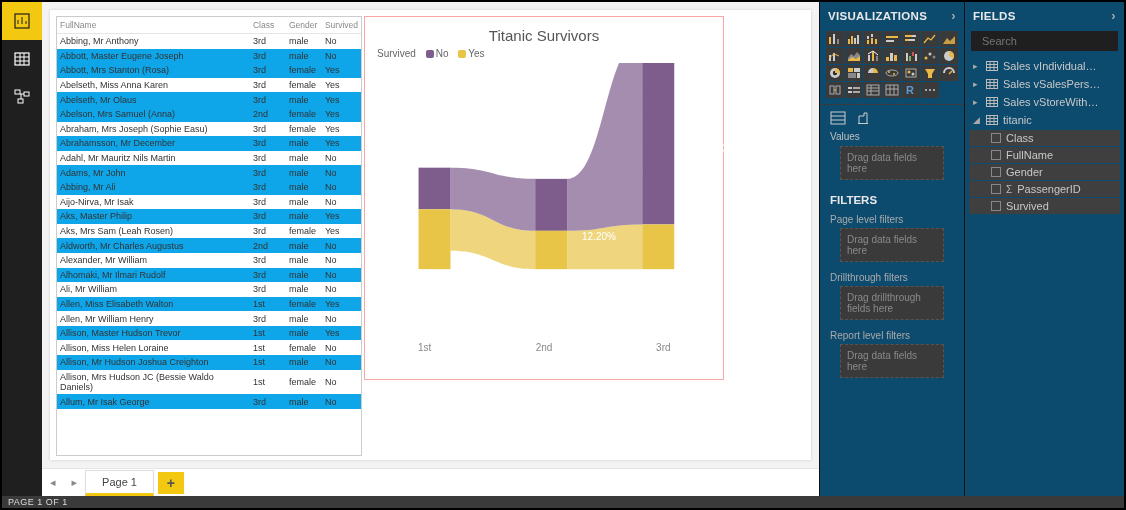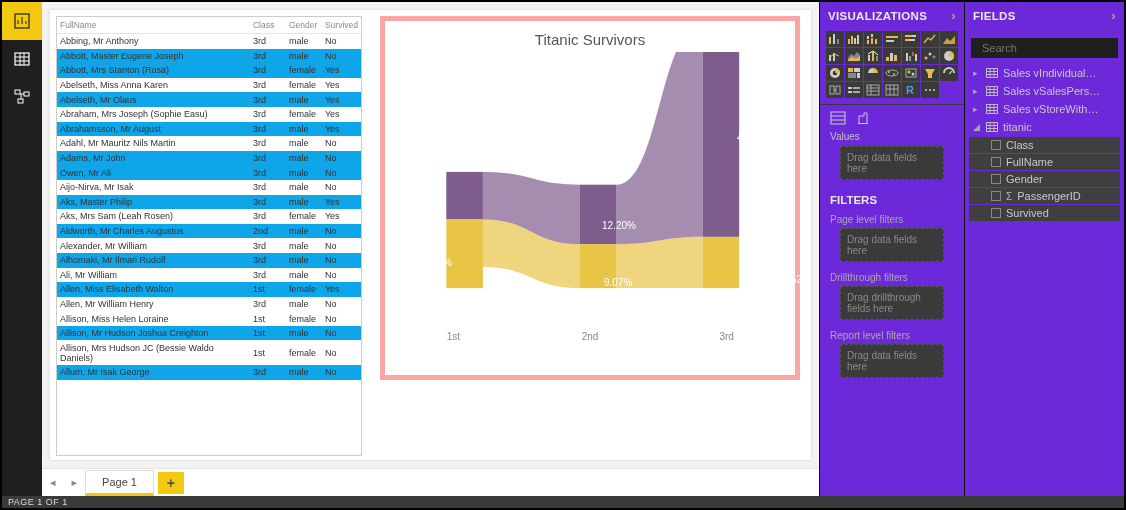--- a/index.html
+++ b/index.html
@@ -11,47 +11,47 @@
   .leftbar svg { stroke: #fff; fill: none; }
   .leftbar .active svg { stroke: #1f1f1f; }
   .canvas { flex: 1; background: #f3f3f3; position: relative; }
   .report { position: absolute; top: 8px; left: 8px; right: 8px; bottom: 36px; background: #fff; box-shadow: 0 0 3px rgba(0,0,0,.15); }
   .tbl-visual { position: absolute; top: 6px; left: 6px; width: 306px; height: 440px; border: 1px solid #ccc; background: #fff; overflow: hidden; }
   .tbl-visual table { width: 100%; border-collapse: collapse; font-size: 9px; color: #333; }
   .tbl-visual th { text-align: left; font-weight: 400; color: #888; font-size: 8.5px; padding: 3px 3px; border-bottom: 1px solid #e5e5e5; }
   .tbl-visual th:nth-child(2), .tbl-visual th:nth-child(3), .tbl-visual th:nth-child(4) { width: 36px; }
   .tbl-visual td { padding: 2.3px 3px; }
   .tbl-visual tr.alt td { background: #0ea5e9; }
-  .chart-visual { position: absolute; top: 6px; left: 330px; width: 420px; height: 364px; border: 5px solid #fca5a5; background: #fff; }
+  .chart-visual { position: absolute; top: 6px; left: 314px; width: 360px; height: 364px; border: 1px solid #fca5a5; background: #fff; }
   .chart-title { text-align: center; font-size: 15px; color: #555; padding: 10px 0 4px; }
   .legend { font-size: 10px; color: #666; padding: 0 0 4px 12px; }
   .legend .sw { display: inline-block; width: 8px; height: 8px; border-radius: 2px; margin: 0 2px 0 7px; vertical-align: middle; }
   .chart-area { position: relative; height: 290px; }
   .chart-area svg { position: absolute; inset: 0; }
   .xlabels { position: absolute; bottom: 0; left: 0; right: 0; display: flex; font-size: 10px; color: #888; }
   .xlabels span { flex: 1; text-align: center; }
   .datalabel { position: absolute; font-size: 10px; color: #fff; font-weight: 500; }
   .pagebar { position: absolute; bottom: 0; left: 0; right: 0; height: 28px; background: #fff; border-top: 1px solid #e5e5e5; display: flex; align-items: center; font-size: 11px; }
   .pagebar .nav { padding: 0 8px; color: #888; cursor: pointer; }
   .pagebar .tab { padding: 5px 16px; border: 1px solid #ddd; border-bottom: 3px solid #F2C811; color: #444; cursor: pointer; }
   .pagebar .add { width: 26px; height: 22px; margin-left: 4px; background: #F2C811; color: #555; text-align: center; line-height: 22px; font-size: 14px; font-weight: bold; cursor: pointer; }
-  .panel { width: 145px; background: #6d28d9; color: #c8c8c8; font-size: 11px; border-left: 1px solid #111; }
+  .panel { width: 145px; background: #0c4a6e; color: #c8c8c8; font-size: 11px; border-left: 1px solid #111; }
   .panel.wide { width: 160px; }
   .panel-header { display: flex; justify-content: space-between; align-items: center; padding: 6px 8px; font-weight: 600; color: #e8e8e8; letter-spacing: .3px; font-size: 11.5px; }
   .panel-header .chev { color: #aaa; font-size: 13px; }
   .viz-grid { display: grid; grid-template-columns: repeat(7, 1fr); gap: 1px; padding: 2px 6px; }
   .viz-ico { width: 18px; height: 16px; background: #3a3a3a; cursor: pointer; display: flex; align-items: center; justify-content: center; }
   .viz-ico svg { display: block; }
   .sub-icons { display: flex; gap: 10px; padding: 6px 10px 2px; border-top: 1px solid #3a3a3a; margin-top: 4px; }
   .sub-icons svg { cursor: pointer; }
   .well-label { font-size: 10px; padding: 4px 10px 2px; color: #c0c0c0; }
   .drop { margin: 2px 20px 6px; padding: 5px 6px; background: #3a3a3a; color: #8a8a8a; font-size: 10px; border: 1px dashed #555; }
   .section-h { font-weight: 600; padding: 8px 10px 4px; color: #e8e8e8; font-size: 11.5px; }
   .filter-lbl { font-size: 10px; padding: 4px 10px 1px; color: #aaa; }
-  .search-wrap { margin: 9px 6px 6px; background: #1f1f1f; display: flex; align-items: center; padding: 4px 6px; }
+  .search-wrap { margin: 2px 6px 6px; background: #1f1f1f; display: flex; align-items: center; padding: 4px 6px; }
   .search-wrap input { flex: 1; background: transparent; border: none; color: #ccc; font-size: 11px; outline: none; }
   .search-wrap svg { margin-right: 5px; }
   .field-table { display: flex; align-items: center; padding: 3px 8px; cursor: pointer; gap: 5px; }
   .field-table .arrow { font-size: 9px; color: #aaa; width: 8px; }
   .field-item { display: flex; align-items: center; padding: 2px 4px 2px 22px; gap: 5px; background: #3f3f3f; margin: 1px 4px; cursor: pointer; }
   .field-item .cb { width: 10px; height: 10px; border: 1px solid #888; }
   .statusbar { height: 29px; background: #3a3a3a; color: #ddd; font-size: 9px; padding: 1px 6px; letter-spacing: .5px; }
   .tbl-ico { display: inline-flex; }
   .ellips { white-space: nowrap; overflow: hidden; text-overflow: ellipsis; max-width: 98px; }
 </style>
@@ -126,46 +126,52 @@
                 <td>3rd</td>
                 <td>female</td>
                 <td>Yes</td>
               </tr>
               <tr class="alt">
                 <td>Abelseth, Mr Olaus</td>
                 <td>3rd</td>
                 <td>male</td>
                 <td>Yes</td>
               </tr>
+              <tr class="alt">
+                <td>Abelson, Mrs Samuel (Anna)</td>
+                <td>2nd</td>
+                <td>female</td>
+                <td>Yes</td>
+              </tr>
               <tr>
                 <td>Abraham, Mrs Joseph (Sophie Easu)</td>
                 <td>3rd</td>
                 <td>female</td>
                 <td>Yes</td>
               </tr>
               <tr class="alt">
-                <td>Abrahamsson, Mr August</td>
+                <td>Abrahamsson, Mr December</td>
                 <td>3rd</td>
                 <td>male</td>
                 <td>Yes</td>
               </tr>
               <tr>
                 <td>Adahl, Mr Mauritz Nils Martin</td>
                 <td>3rd</td>
                 <td>male</td>
                 <td>No</td>
               </tr>
               <tr class="alt">
                 <td>Adams, Mr John</td>
                 <td>3rd</td>
                 <td>male</td>
                 <td>No</td>
               </tr>
               <tr class="alt">
-                <td>Owen, Mr Ali</td>
+                <td>Abbing, Mr Ali</td>
                 <td>3rd</td>
                 <td>male</td>
                 <td>No</td>
               </tr>
               <tr>
                 <td>Aijo-Nirva, Mr Isak</td>
                 <td>3rd</td>
                 <td>male</td>
                 <td>No</td>
               </tr>
@@ -209,20 +215,26 @@
                 <td>Allen, Miss Elisabeth Walton</td>
                 <td>1st</td>
                 <td>female</td>
                 <td>Yes</td>
               </tr>
               <tr>
                 <td>Allen, Mr William Henry</td>
                 <td>3rd</td>
                 <td>male</td>
                 <td>No</td>
+              </tr>
+              <tr class="alt">
+                <td>Allison, Master Hudson Trevor</td>
+                <td>1st</td>
+                <td>male</td>
+                <td>Yes</td>
               </tr>
               <tr>
                 <td>Allison, Miss Helen Loraine</td>
                 <td>1st</td>
                 <td>female</td>
                 <td>No</td>
               </tr>
               <tr class="alt">
                 <td>Allison, Mr Hudson Joshua Creighton</td>
                 <td>1st</td>
@@ -240,20 +252,25 @@
                 <td>3rd</td>
                 <td>male</td>
                 <td>No</td>
               </tr>
             </tbody>
         </table>
       </div>
 
       <div class="chart-visual">
         <div class="chart-title">Titanic Survivors</div>
+        <div class="legend">
+          <span>Survived</span>
+          <span class="sw" style="background:#7E5C8C"></span><span>No</span>
+          <span class="sw" style="background:#E8C547"></span><span>Yes</span>
+        </div>
         <div class="chart-area">
           <svg viewBox="0 0 448 270" preserveAspectRatio="none">
 
             <path d="M107 183 C160 183 160 210 213 210 L213 258 C160 258 160 235 107 235 Z" fill="#E8C547" opacity="0.7"></path>
             <path d="M107 131 C160 131 160 145 213 145 L213 210 C160 210 160 183 107 183 Z" fill="#7E5C8C" opacity="0.7"></path>
             <path d="M253 210 C300 210 300 202 347 202 L347 258 C300 258 300 258 253 258 Z" fill="#E8C547" opacity="0.7"></path>
             <path d="M253 145 C300 145 300 -30 347 -30 L347 202 C300 202 300 210 253 210 Z" fill="#7E5C8C" opacity="0.7"></path>
 
             <rect x="67" y="131" width="40" height="52" fill="#7E5C8C"></rect>
             <rect x="67" y="183" width="40" height="75" fill="#E8C547"></rect>

